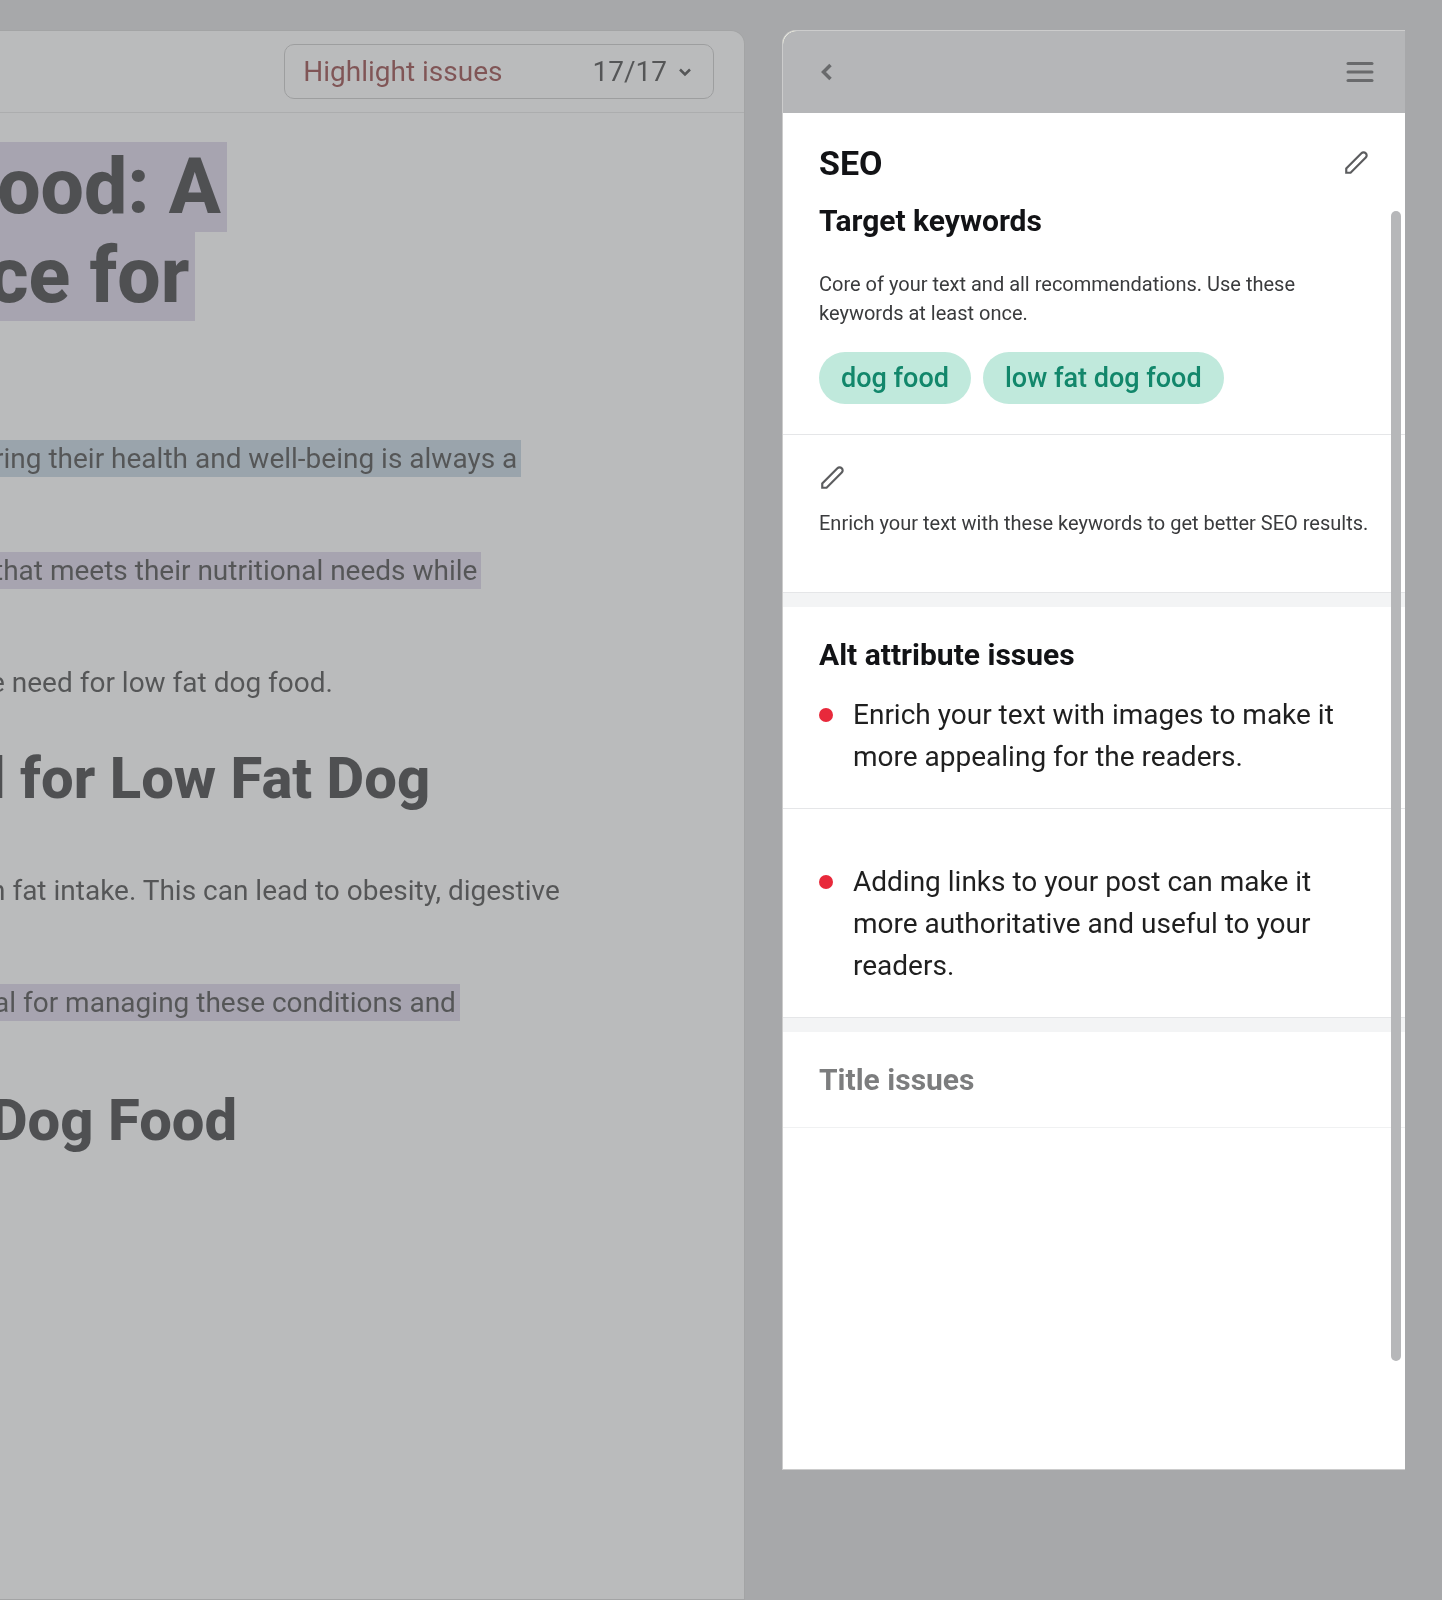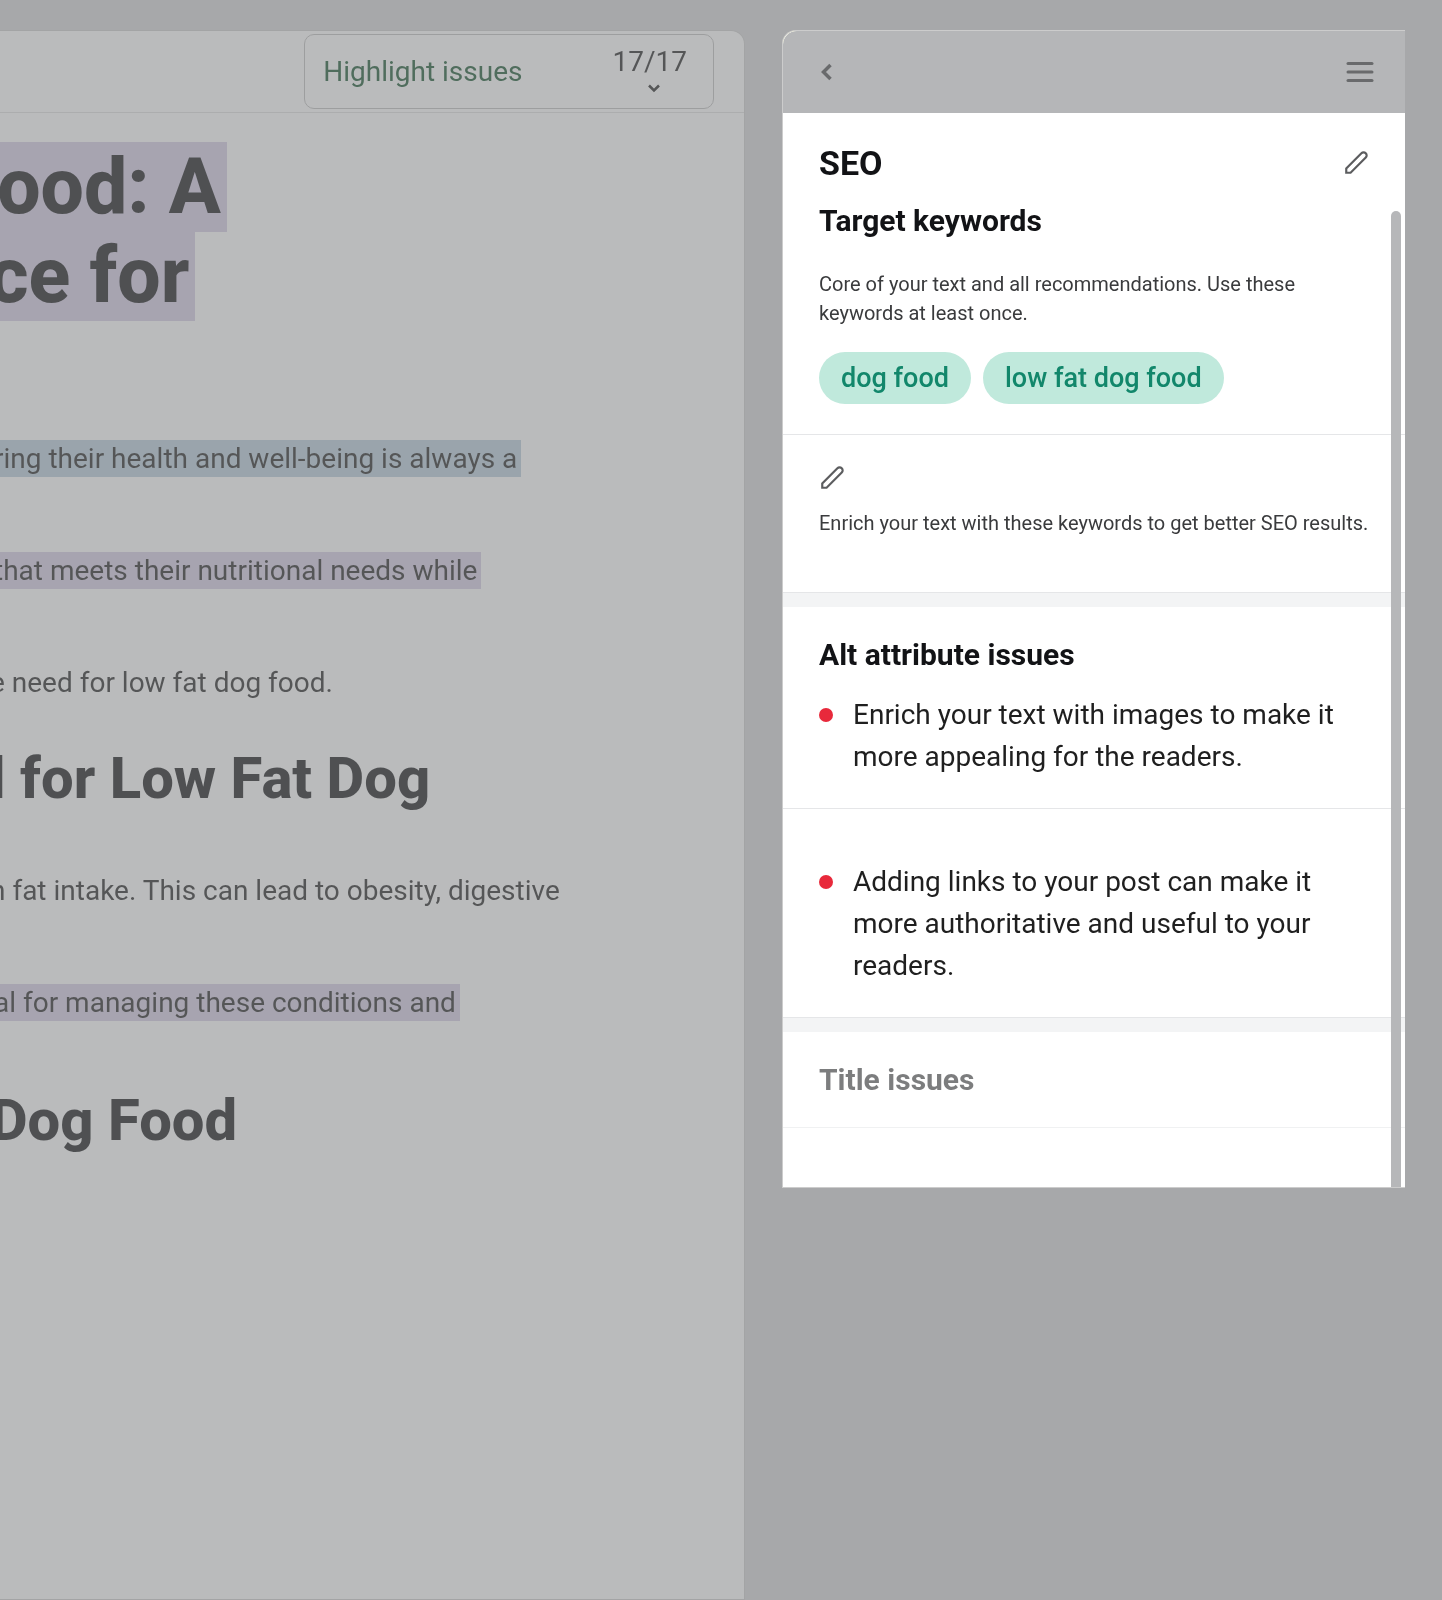--- a/index.html
+++ b/index.html
@@ -46,21 +46,21 @@
       display: flex;
       align-items: center;
       border: 1px solid #bfbfbf;
       border-radius: 10px;
       padding: 10px 18px;
       gap: 90px;
       cursor: pointer;
     }
     .highlight-label {
       font-size: 28px;
-      color: #14532d;
+      color: #7f1d1d;
     }
     .highlight-count {
       font-size: 28px;
       color: #1f1f1f;
       margin-right: 8px;
     }
     .chevron-down {
       width: 20px;
       height: 20px;
     }
@@ -108,21 +108,21 @@
     .para4 { margin-top: 56px; }
     .para5 { margin-top: 70px; }
     .article-h2b { margin-top: 62px; }
 
     
     .sidebar {
       position: absolute;
       left: 782px;
       top: 30px;
       width: 623px;
-      height: 1158px;
+      height: 1440px;
       background: #fef9c3;
       border: 1px solid #ccc;
       border-radius: 14px 0 0 0;
       border-right: none;
       overflow: hidden;
       z-index: 20;
     }
     .sidebar-header {
       height: 82px;
       display: flex;
@@ -264,21 +264,21 @@
   </style>
 </head>
 <body>
 
 <div class="dim-overlay"></div>
 
 <div class="content-area">
   <div class="content-toolbar">
     <div class="highlight-dropdown">
       <span class="highlight-label">Highlight issues</span>
-      <span style="display:flex;align-items:center;flex-direction:column;">
+      <span style="display:flex;align-items:center;">
         <span class="highlight-count">17/17</span>
         <svg class="chevron-down" viewBox="0 0 24 24" fill="none" stroke="#1f1f1f" stroke-width="3">
             <polyline points="6 9 12 15 18 9"></polyline>
           </svg>
       </span>
     </div>
   </div>
   <div class="article-body">
     <h1 class="article-title">
       <span class="title-hl">Dog Food: A</span><br>

